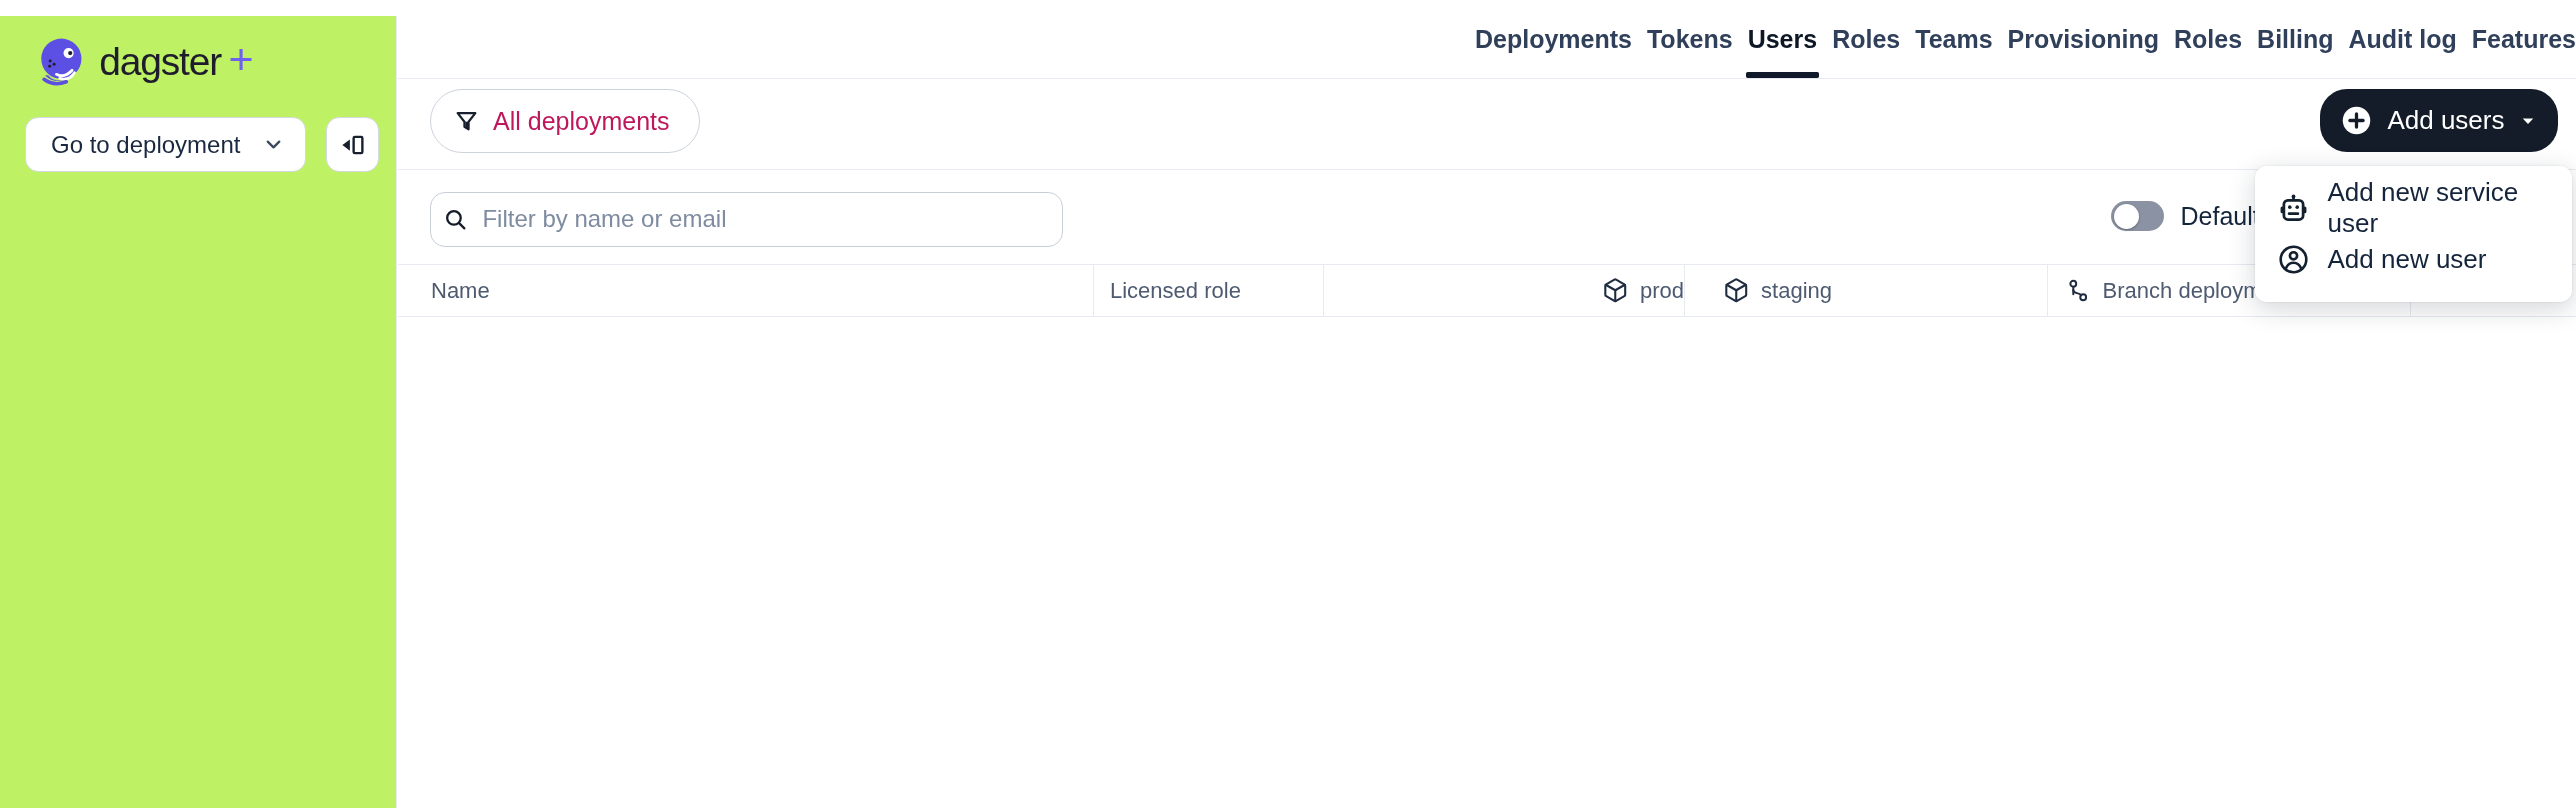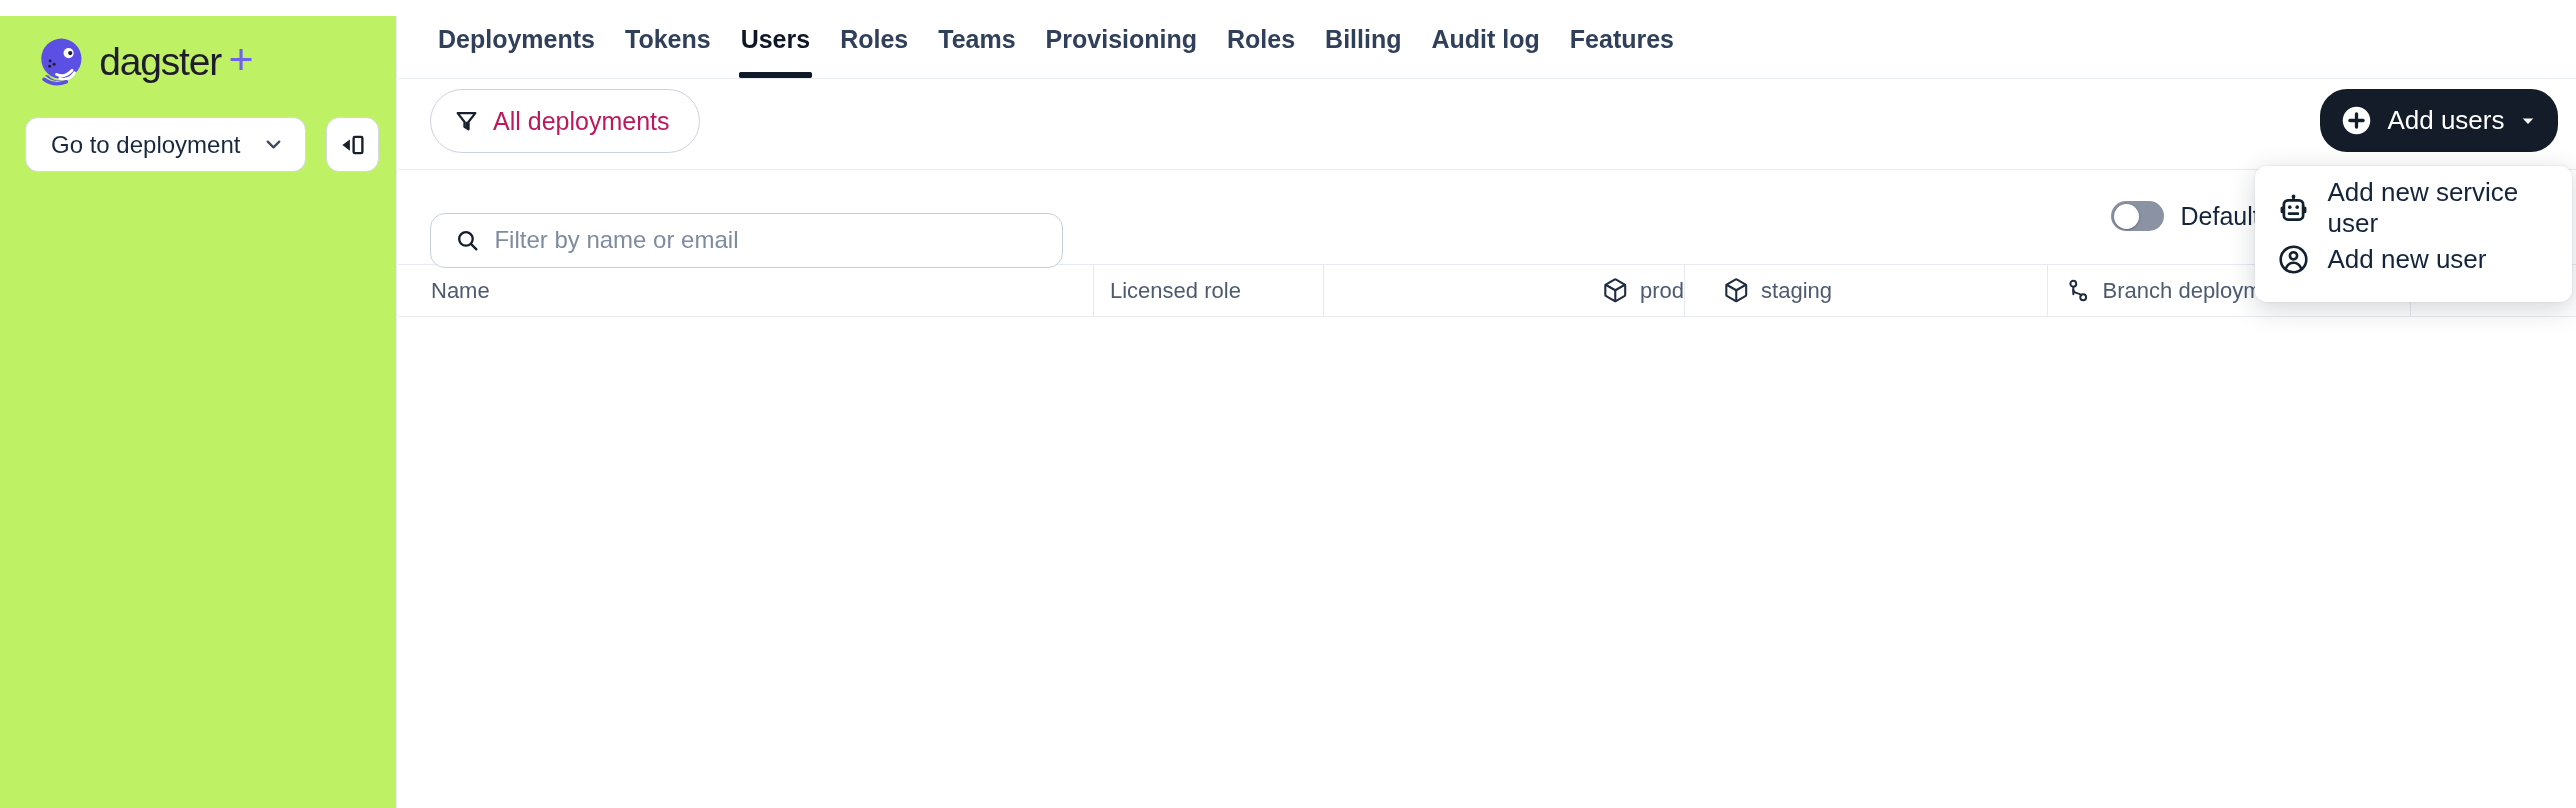--- a/index.html
+++ b/index.html
@@ -49,21 +49,21 @@
     font-size: 24px; color: #1A2940; font-weight: 400;
   }
   .collapse-btn { width: 53px; justify-content: center; }
 
   
   .content { position: absolute; left: 398px; top: 0; right: 0; }
 
   .nav-row {
     height: 79px; border-bottom: 1.7px solid #E7EAF0;
     display: flex; align-items: stretch;
-    padding-left: 40px; gap: 30px;
+    padding-left: 40px; gap: 15px; justify-content: flex-end;
   }
   .nav-tab {
     position: relative; display: flex; align-items: center;
     font-size: 25px; font-weight: 600; color: #31405A;
     white-space: nowrap; cursor: pointer;
   }
   .nav-tab.active { color: #0D1726; font-weight: 700; }
   .nav-tab.active::after {
     content: ""; position: absolute; left: -1.7px; right: -1.7px; bottom: 0;
     height: 5.8px; background: #10192A; border-radius: 1.7px;
@@ -83,21 +83,21 @@
     display: flex; align-items: center; gap: 14px;
     padding: 0 21.5px 0 20px;
     font-size: 26px; font-weight: 500; color: #FFFFFF; cursor: pointer;
   }
 
   .filter-row { position: relative; height: 94px; }
   .search-box {
     position: absolute; left: 32px; top: 21.5px;
     width: 633px; height: 55px;
     border: 1.7px solid #C8CFDA; border-radius: 15px; background: #fff;
-    display: flex; align-items: center; gap: 12.4px; padding: 0 24px; margin-top: 21px;
+    display: flex; align-items: center; gap: 12.4px; padding: 0 12px;
   }
   .search-box input {
     flex: 1; border: none; outline: none; background: transparent;
     font-family: inherit; font-size: 24px; color: #1A2940;
   }
   .search-box input::placeholder { color: #7E8BA0; opacity: 1; }
 
   .default-toggle-group {
     position: absolute; left: 1713px; top: 31px;
     display: flex; align-items: center; gap: 16.5px;

